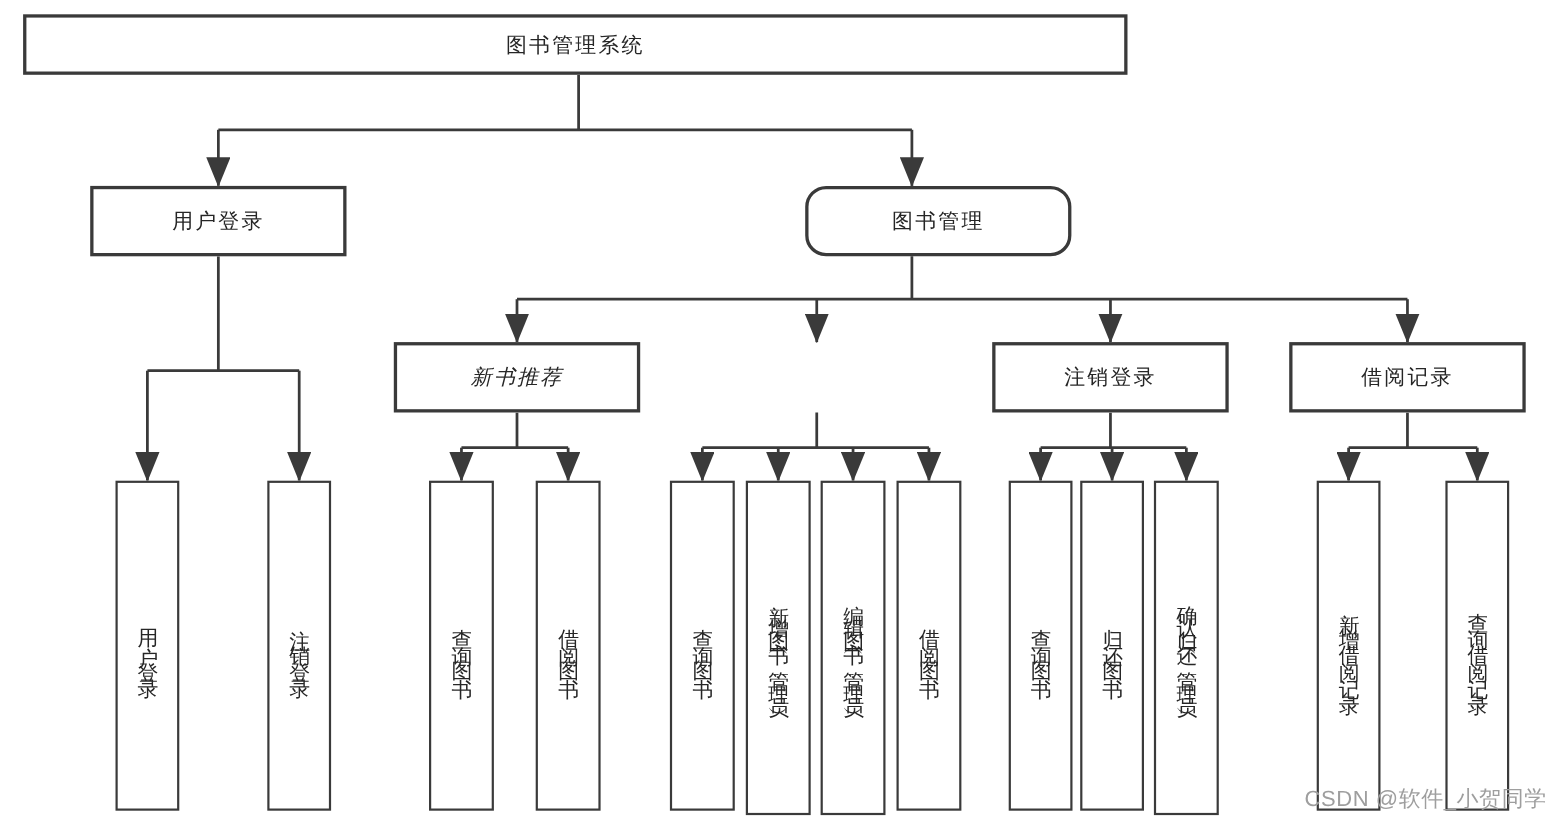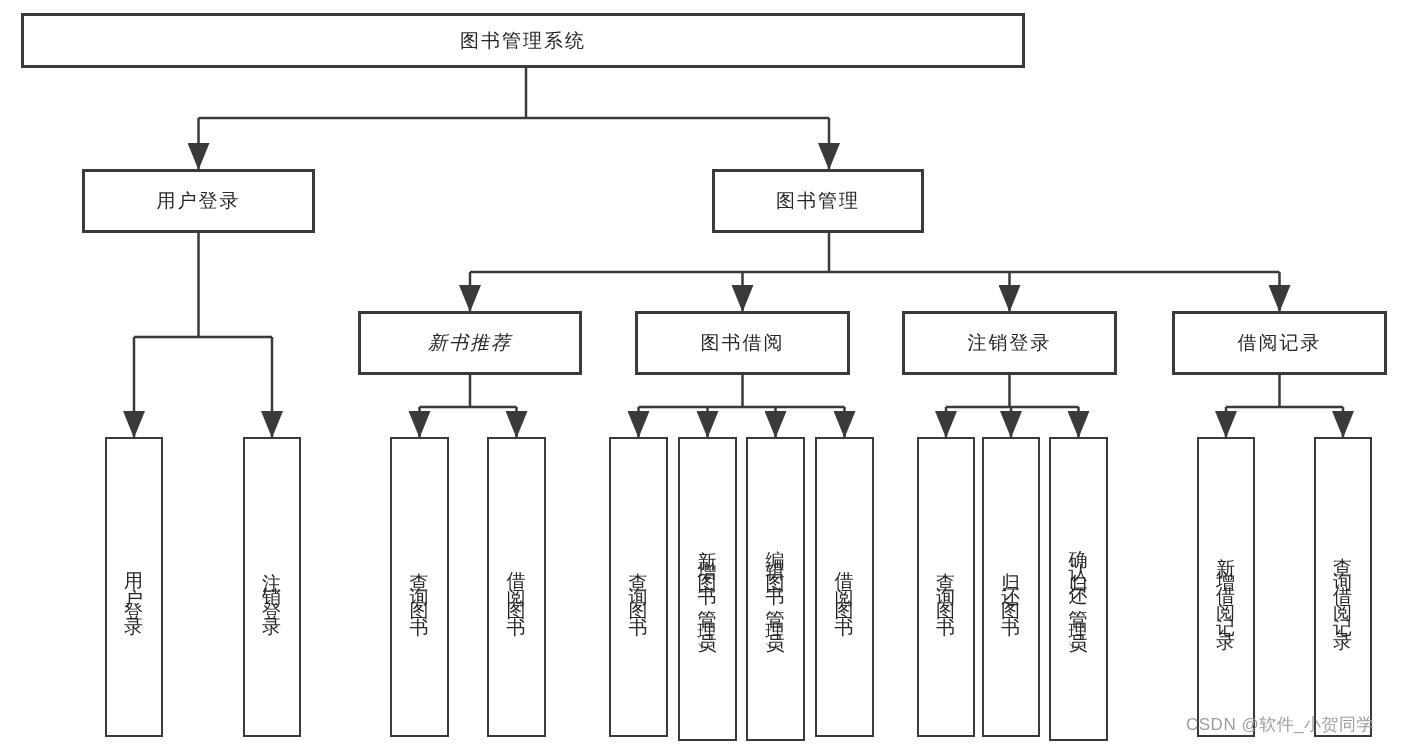--- a/index.html
+++ b/index.html
@@ -19,21 +19,21 @@
     position:absolute;box-sizing:border-box;background:#ffffff;border:2px solid #3a3a3a;
     display:flex;align-items:center;justify-content:center;
   }
   .leaf .vtxt{
     writing-mode:vertical-rl;text-orientation:mixed;
     font-size:19px;letter-spacing:15px;line-height:1;white-space:nowrap;
   }
   .leaf.long .vtxt{letter-spacing:12px;}
   #watermark{
     position:absolute;left:1186px;top:713px;width:215px;
-    font-size:17px;letter-spacing:0.5px;color:#9e9e9e;white-space:nowrap;z-index:5;
+    font-size:20px;letter-spacing:0.5px;color:#9e9e9e;white-space:nowrap;z-index:5;
   }
 </style>
 </head>
 <body>
 
 <div id="canvas">
 
   <svg id="edges" width="1405" height="747" viewBox="0 0 1405 747" xmlns="http://www.w3.org/2000/svg">
     <defs>
       <marker id="arrow" markerUnits="userSpaceOnUse" viewBox="0 0 27 22" markerWidth="27" markerHeight="22" refX="26" refY="11" orient="auto">
@@ -89,29 +89,26 @@
     </g>
   </svg>
 
   <div class="box" style="left:21px;top:13px;width:1004px;height:55px;">
     <span>图书管理系统</span>
   </div>
 
   <div class="box" style="left:82px;top:169px;width:233px;height:64px;">
     <span>用户登录</span>
   </div>
-  <div class="box" style="left:712px;top:169px;width:212px;height:64px;">
+  <div class="box" style="left:732px;top:169px;width:242px;height:64px;border-radius:19px;">
     <span>图书管理</span>
   </div>
 
   <div class="box" style="left:358px;top:311px;width:224px;height:64px;font-style:italic;">
     <span>新书推荐</span>
-  </div>
-  <div class="box" style="left:635px;top:311px;width:215px;height:64px;">
-    <span>图书借阅</span>
   </div>
   <div class="box" style="left:902px;top:311px;width:215px;height:64px;">
     <span>注销登录</span>
   </div>
   <div class="box" style="left:1172px;top:311px;width:215px;height:64px;">
     <span>借阅记录</span>
   </div>
 
   <div class="leaf" style="left:105px;top:437px;width:58px;height:300px;">
     <span class="vtxt">用户登录</span>

